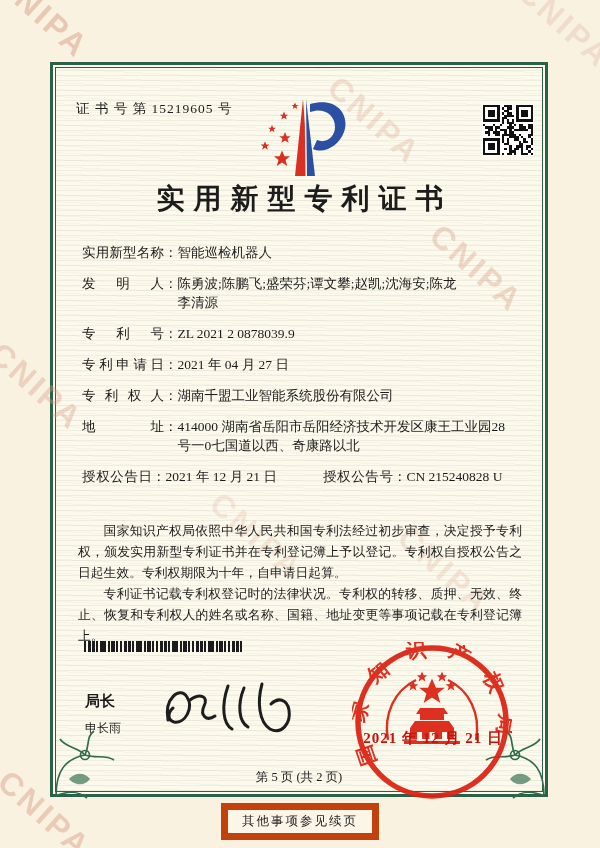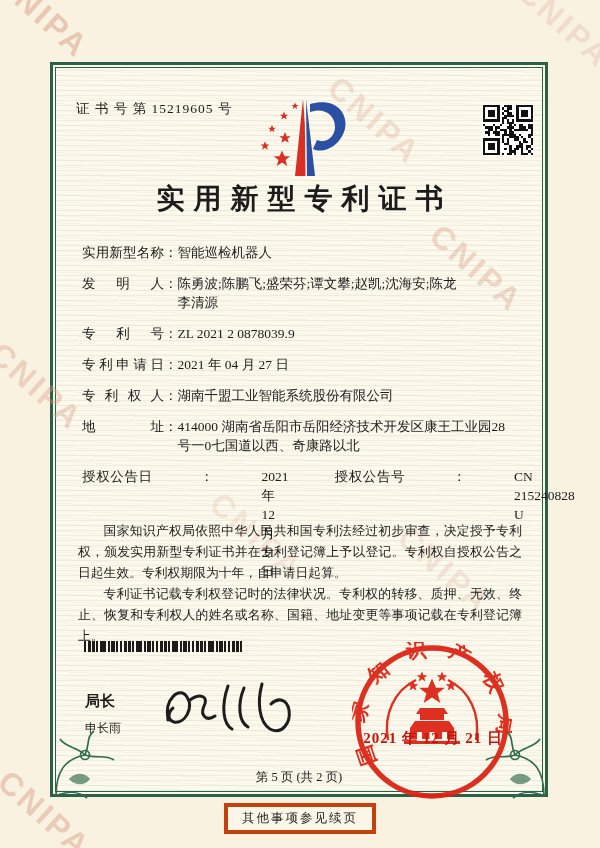--- a/index.html
+++ b/index.html
@@ -20,40 +20,40 @@
   
   .cert-no{position:absolute;left:76px;top:100px;z-index:2;font-size:13.5px;letter-spacing:1px;text-align:right;}
   .logo{position:absolute;left:254px;top:94px;z-index:2;}
   .qr{position:absolute;left:482px;top:104px;z-index:2;background:#fff;padding:1px;}
   .title{position:absolute;left:0;right:0;top:180px;z-index:2;text-align:center;
          font-size:28px;font-weight:bold;letter-spacing:9px;text-indent:9px;}
   .fields{position:absolute;left:82px;top:243px;width:438px;z-index:2;font-size:13.5px;line-height:19px;}
   .frow{display:flex;margin-bottom:12px;}
   .flabel{display:inline-block;width:82px;text-align:justify;text-align-last:justify;flex:none;}
   .fvalue{white-space:pre-line;flex:1;}
-  .grant-pair{display:flex;gap:48px;}
+  .grant-pair{display:flex;}
   .grant-pair+.grant-pair{margin-left:46px;}
   .grant-pair .flabel{width:70px;}
   .bodytext{position:absolute;left:78px;top:497px;width:444px;z-index:2;
             font-size:12.8px;line-height:21px;text-align:justify;margin-top:24px;}
   .bodytext p{margin:0;text-indent:2em;}
   .barcode{position:absolute;left:84px;top:641px;width:158px;height:11px;z-index:2;
            background-image:
              repeating-linear-gradient(90deg,#1b1b1b 0 2px,transparent 2px 4px),
              repeating-linear-gradient(90deg,#1b1b1b 0 1px,transparent 1px 6px),
              repeating-linear-gradient(90deg,#1b1b1b 0 2px,transparent 2px 9px);}
   .sig-title{position:absolute;left:85px;top:692px;z-index:2;font-size:15px;font-weight:bold;}
   .sig-name{position:absolute;left:85px;top:720px;z-index:2;font-size:12px;font-weight:normal;}
   .signature{position:absolute;left:152px;top:672px;z-index:3;}
   .seal{position:absolute;left:352px;top:642px;z-index:3;opacity:.94;}
   .seal-date{position:absolute;left:358px;top:729px;width:150px;z-index:4;text-align:center;
              color:#c2150c;font-size:15px;font-weight:bold;letter-spacing:1px;}
   .page-num{position:absolute;left:50px;width:498px;top:769px;z-index:2;text-align:center;font-size:12.5px;}
   .note{position:absolute;left:0;right:0;top:803px;z-index:2;text-align:center;}
-  .note span{display:inline-block;border:4px solid #c2410c;padding:3px 14px;font-size:12.5px;
+  .note span{display:inline-block;border:7px solid #c2410c;padding:3px 14px;font-size:12.5px;
              letter-spacing:2px;background:rgba(253,249,236,.6);}
   .corner{position:absolute;z-index:2;}
   .corner.left{left:51px;top:729px;}
   .corner.right{left:477px;top:729px;transform:scaleX(-1);}
 </style>
 </head>
 <body>
 
 <div class="page">
 

